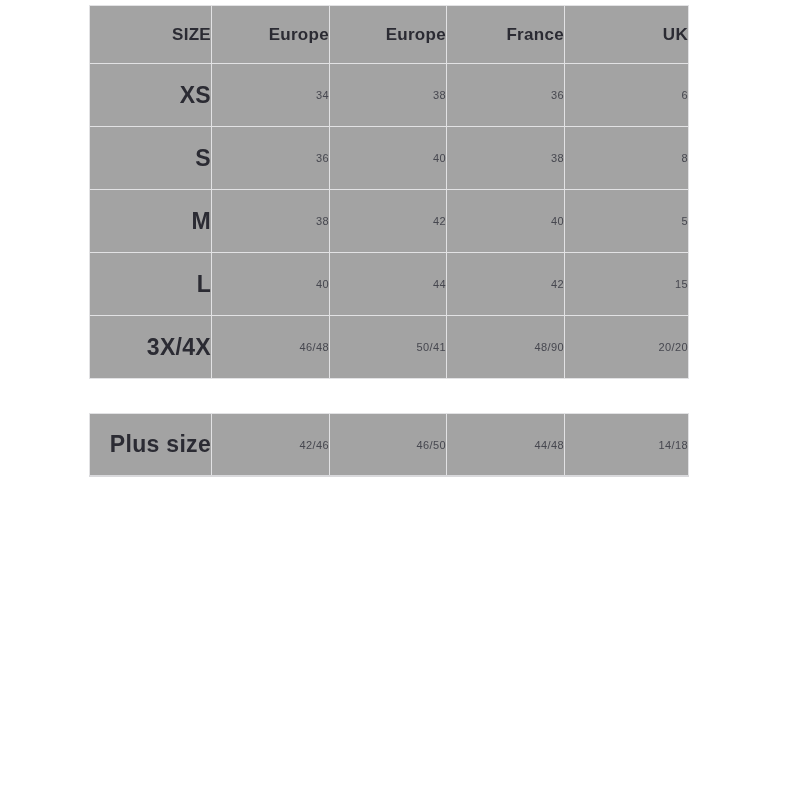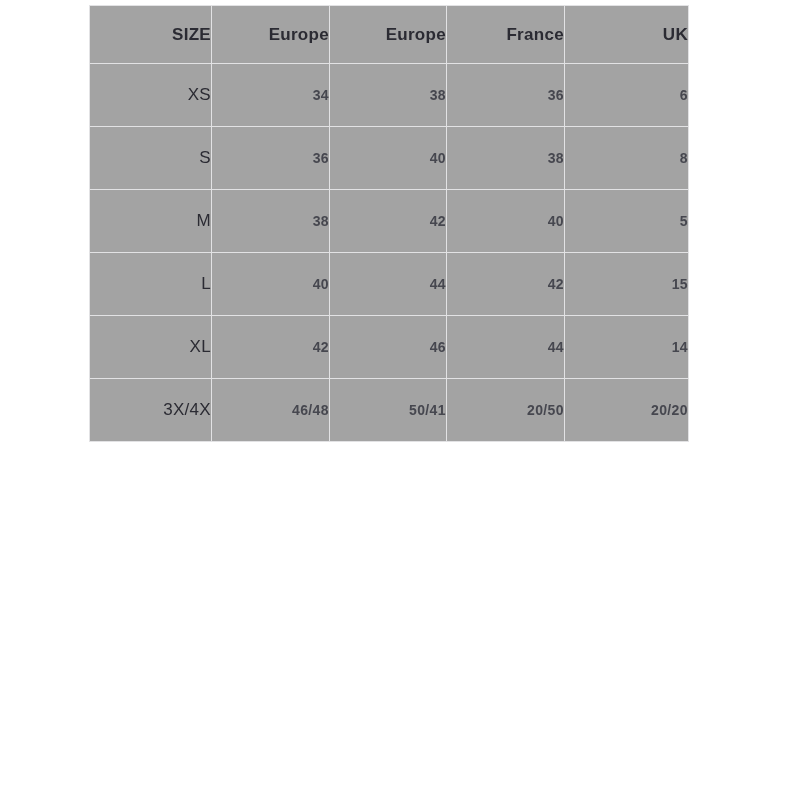--- a/index.html
+++ b/index.html
@@ -37,28 +37,28 @@
     height: 57px;
     font-size: 17px;
     font-weight: bold;
     color: #2b2b33;
     letter-spacing: 0.3px;
   }
   table.main td {
     height: 62px;
   }
   td.lbl {
-    font-size: 17px;
-    font-weight: normal;
+    font-size: 23px;
+    font-weight: bold;
     color: #2b2b33;
     letter-spacing: 0.3px;
   }
   td.val {
-    font-size: 14px;
-    font-weight: bold;
+    font-size: 11px;
+    font-weight: normal;
     color: #46474f;
     letter-spacing: 0.4px;
   }
   table.special {
     margin-top: 34px;
   }
   table.special td {
     height: 61px;
   }
   table.special {
@@ -110,41 +110,41 @@
         <td class="val">5</td>
       </tr>
       <tr>
         <td class="lbl">L</td>
         <td class="val">40</td>
         <td class="val">44</td>
         <td class="val">42</td>
         <td class="val">15</td>
       </tr>
       <tr>
-        <td class="lbl">XL</td>
-        <td class="val">42</td>
-        <td class="val">46</td>
-        <td class="val">44</td>
-        <td class="val">14</td>
-      </tr>
-      <tr>
         <td class="lbl">3X/4X</td>
         <td class="val">46/48</td>
         <td class="val">50/41</td>
-        <td class="val">20/50</td>
+        <td class="val">48/90</td>
         <td class="val">20/20</td>
       </tr>
     </tbody>
   </table>
 
   <table class="t special">
     <colgroup>
         <col class="c1">
         <col class="c2">
         <col class="c3">
         <col class="c4">
         <col class="c5">
       </colgroup>
     <tbody>
+      <tr>
+        <td class="lbl">Plus size</td>
+        <td class="val">42/46</td>
+        <td class="val">46/50</td>
+        <td class="val">44/48</td>
+        <td class="val">14/18</td>
+      </tr>
     </tbody>
   </table>
 
 </div>
 
 </body></html>

